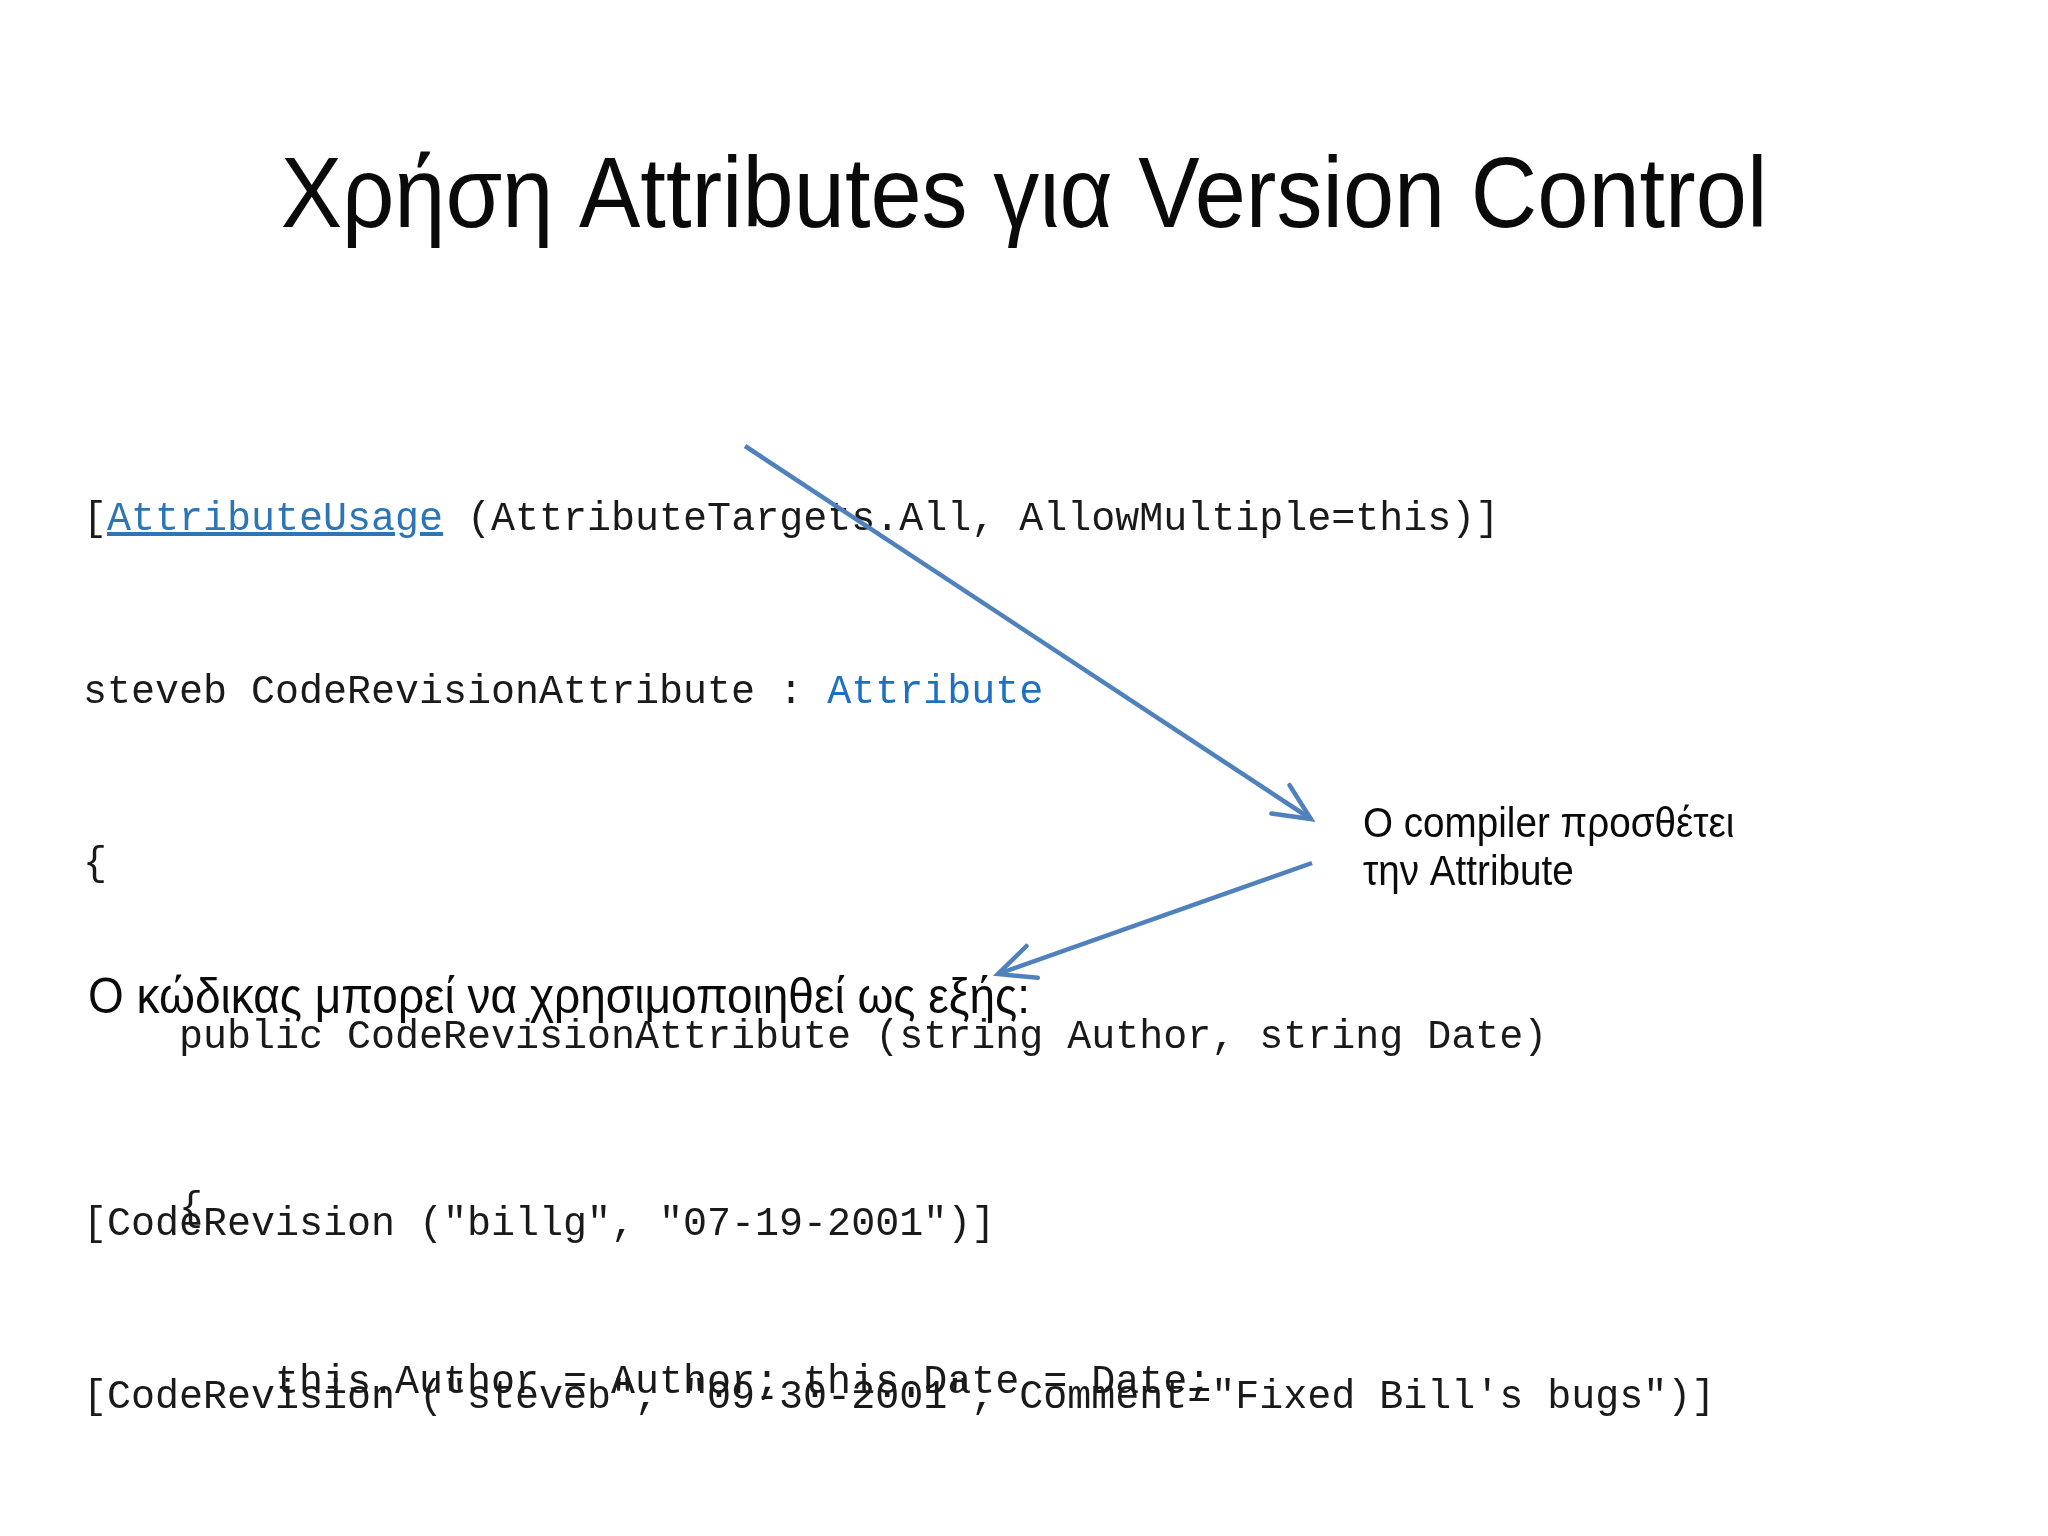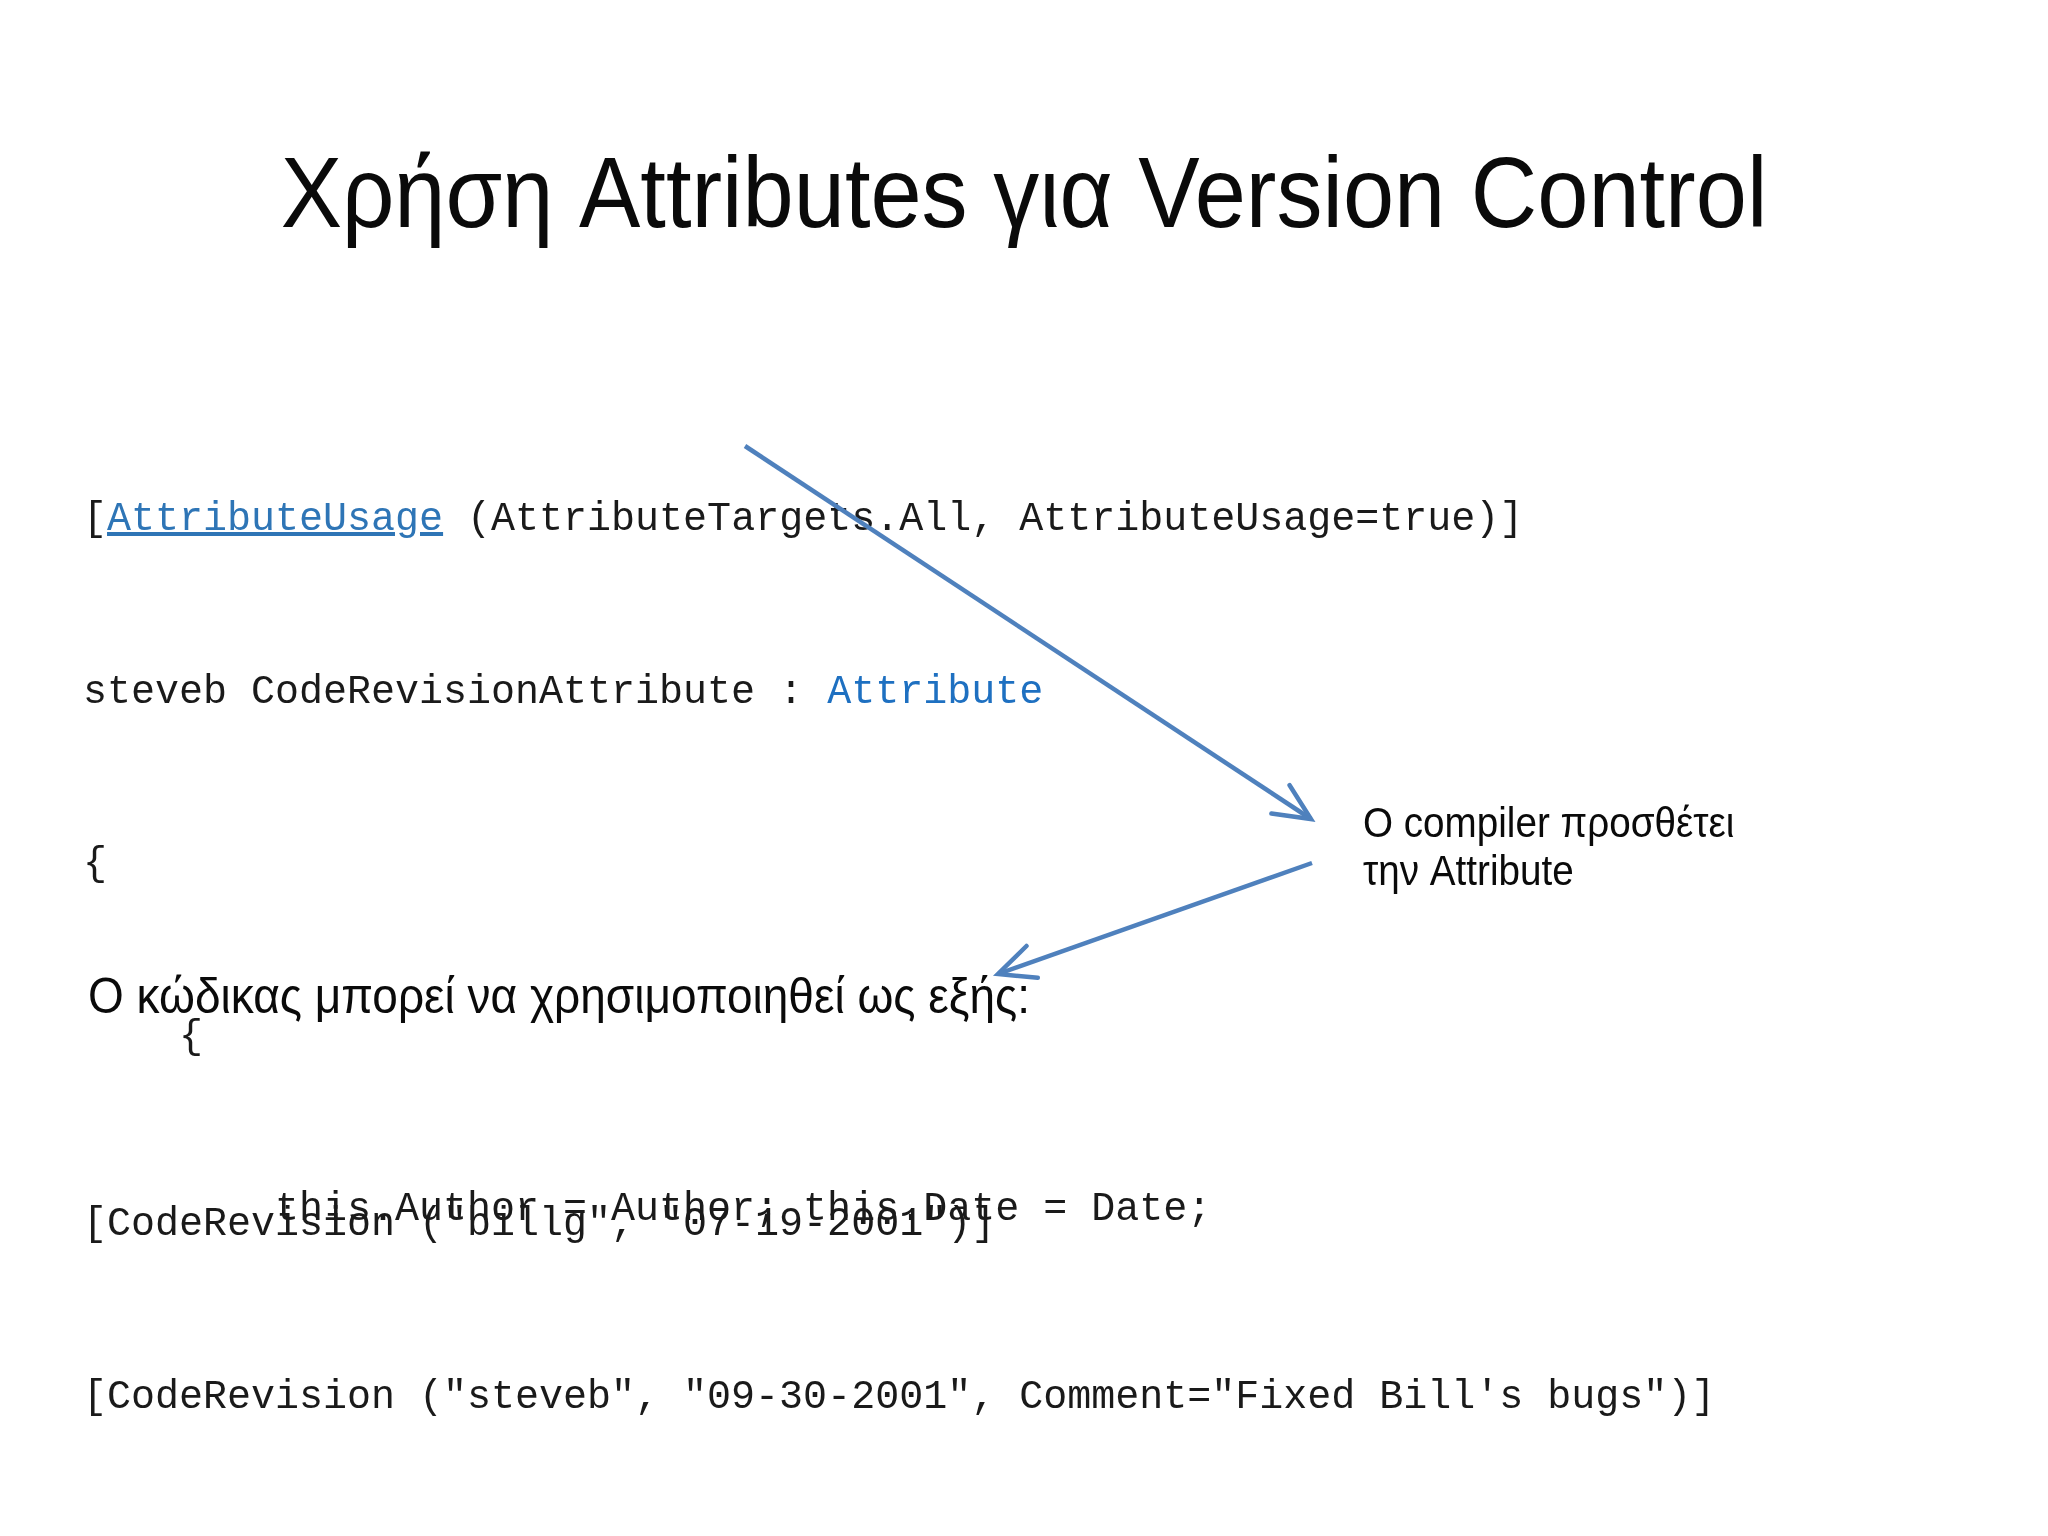--- a/index.html
+++ b/index.html
@@ -58,23 +58,24 @@
     width: 2048px; height: 1536px;
     pointer-events: none;
   }
 </style>
 </head>
 <body>
 
 <div class="abs slide-title">Χρήση Attributes για Version Control</div>
 
 <div class="abs code code1">
-  <div class="code-line"><span>[</span><span class="kw-light">AttributeUsage</span><span> (AttributeTargets.All, AttributeUsage=true)]</span></div>
+  <div class="code-line"><span>[</span><span class="kw-light">AttributeUsage</span><span> (AttributeTargets.All, AllowMultiple=this)]</span></div>
   <div class="code-line"><span>steveb CodeRevisionAttribute : </span><span class="kw-bold">Attribute</span></div>
   <div class="code-line">{</div>
+  <div class="code-line">    public CodeRevisionAttribute (string Author, string Date)</div>
   <div class="code-line">    {</div>
   <div class="code-line">        this.Author = Author; this.Date = Date;</div>
   
   
 </div>
 
 <svg class="abs arrow-layer" viewBox="0 0 2048 1536" xmlns="http://www.w3.org/2000/svg">
   <line x1="745" y1="446" x2="1311" y2="819" stroke-width="4.5" fill="none" stroke="#4f81bd"></line>
   <polyline points="1271.4,813.6 1311,819 1289.6,785.2" stroke-width="4.5" fill="none" stroke-linecap="round" stroke="#4f81bd"></polyline>
   <line x1="1312" y1="863" x2="998" y2="974" stroke-width="4.5" fill="none" stroke="#4f81bd"></line>

